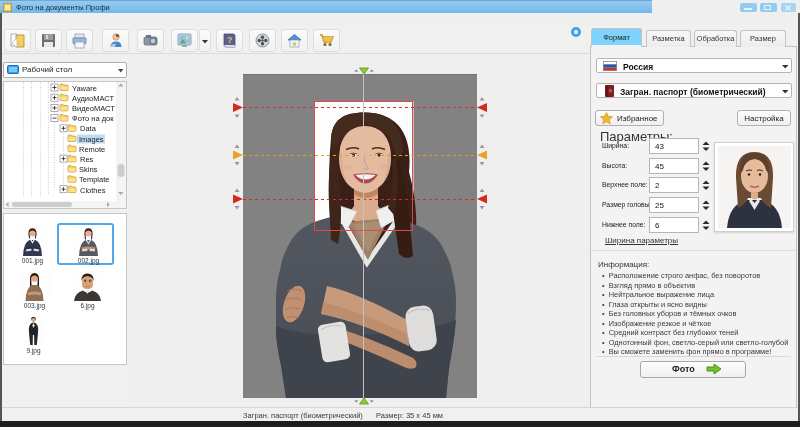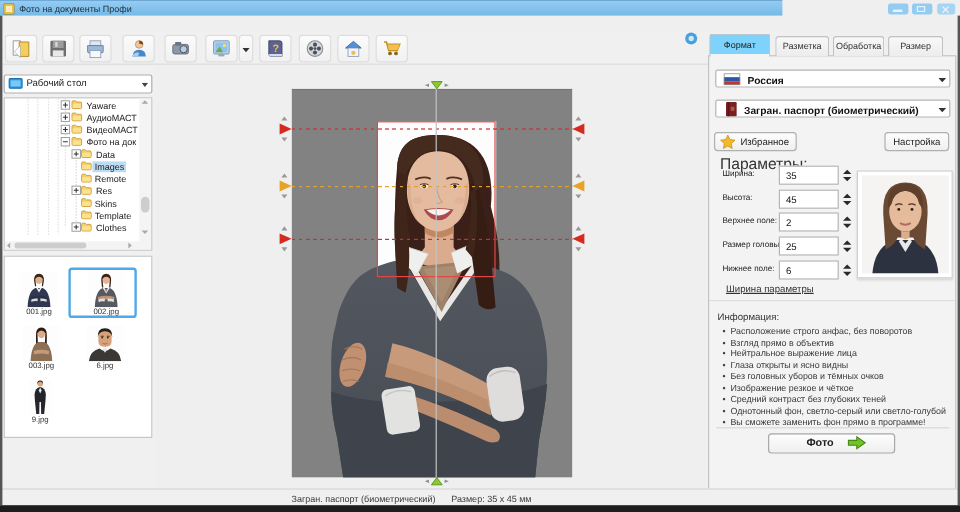--- a/index.html
+++ b/index.html
@@ -442,21 +442,21 @@
   <span class="abs" style="left:602px;top:141.5px;font-size:6.8px;color:#222">Ширина:</span>
   <span class="abs" style="left:602px;top:161.5px;font-size:6.8px;color:#222">Высота:</span>
   <span class="abs" style="left:602px;top:181px;font-size:6.8px;color:#222">Верхнее поле:</span>
   <span class="abs" style="left:602px;top:200.5px;font-size:6.8px;color:#222">Размер головы:</span>
   <span class="abs" style="left:602px;top:220.5px;font-size:6.8px;color:#222">Нижнее поле:</span>
   <div class="whitebox" style="left:649px;top:138px;width:50px;height:16px;border-color:#b5b5b5"></div>
   <div class="whitebox" style="left:649px;top:158px;width:50px;height:16px;border-color:#b5b5b5"></div>
   <div class="whitebox" style="left:649px;top:177px;width:50px;height:16px;border-color:#b5b5b5"></div>
   <div class="whitebox" style="left:649px;top:197px;width:50px;height:16px;border-color:#b5b5b5"></div>
   <div class="whitebox" style="left:649px;top:217px;width:50px;height:16px;border-color:#b5b5b5"></div>
-  <span class="abs" style="left:655px;top:141.5px;font-size:8px;color:#111">35</span>
+  <span class="abs" style="left:655px;top:141.5px;font-size:8px;color:#111">43</span>
   <span class="abs" style="left:655px;top:161.5px;font-size:8px;color:#111">45</span>
   <span class="abs" style="left:655px;top:181px;font-size:8px;color:#111">2</span>
   <span class="abs" style="left:655px;top:200.5px;font-size:8px;color:#111">25</span>
   <span class="abs" style="left:655px;top:220.5px;font-size:8px;color:#111">6</span>
   <svg class="abs" style="left:702px;top:141px" width="8" height="11">
       <path d="M0.5 4 L7.5 4 L4 0.5 Z" fill="#2a2a2a"></path>
       <path d="M0.5 6.5 L7.5 6.5 L4 10 Z" fill="#2a2a2a"></path>
     </svg>
   <svg class="abs" style="left:702px;top:161px" width="8" height="11">
       <path d="M0.5 4 L7.5 4 L4 0.5 Z" fill="#2a2a2a"></path>

